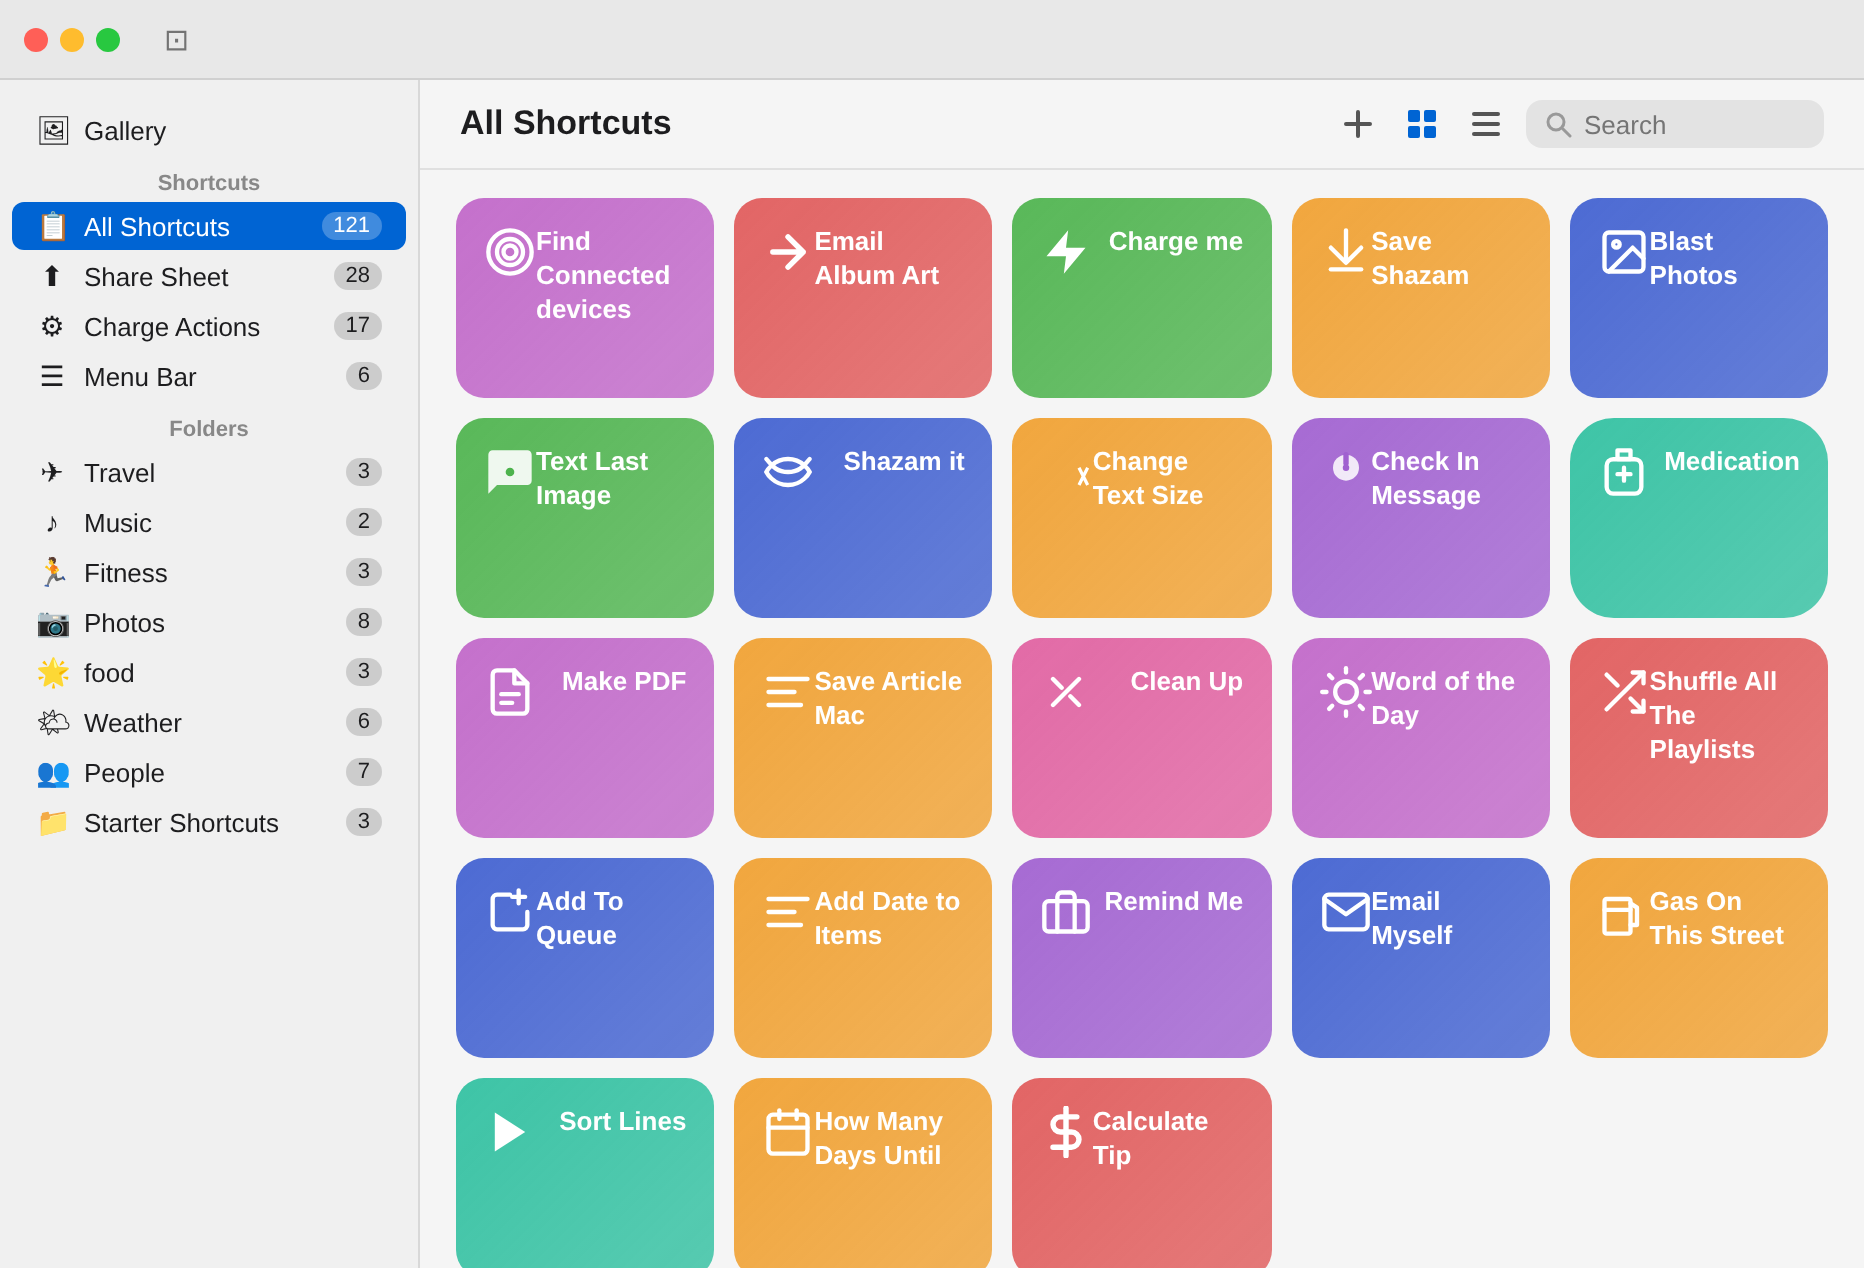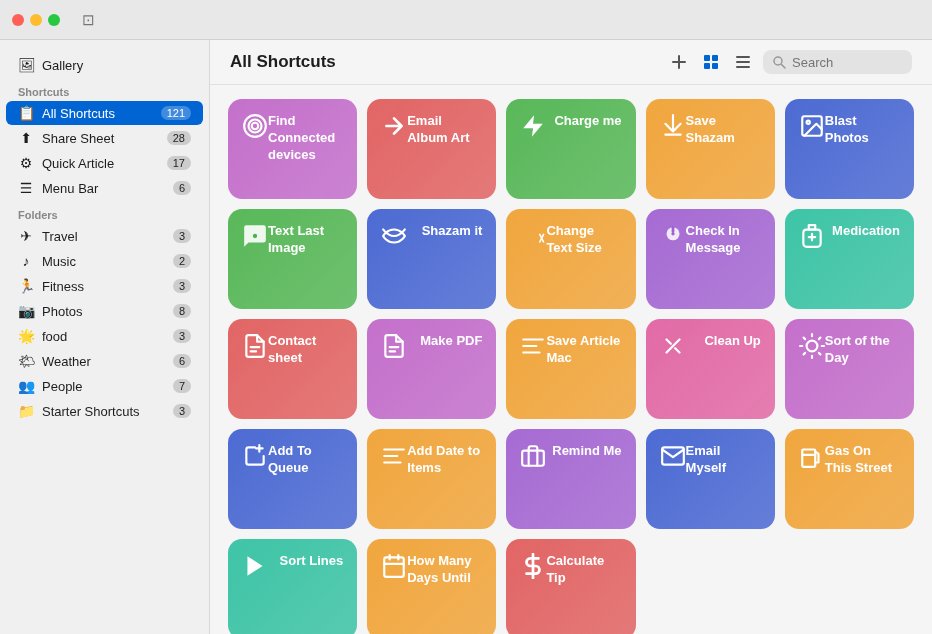--- a/index.html
+++ b/index.html
@@ -81,20 +81,21 @@
       padding: 1px 6px;
       font-size: 11px;
     }
     .sidebar-item.active .badge { background: rgba(255,255,255,0.25); color: white; }
     .sidebar-section-header {
       font-size: 11px;
       font-weight: 600;
       color: #888;
       padding: 8px 18px 2px;
       text-transform: none;
+      text-align: center;
     }
 
     
     .content {
       flex: 1;
       display: flex;
       flex-direction: column;
       overflow: hidden;
       background: #f5f5f5;
     }
@@ -210,21 +211,21 @@
       <span class="label">All Shortcuts</span>
       <span class="badge">121</span>
     </div>
     <div class="sidebar-item">
       <span class="icon">⬆</span>
       <span class="label">Share Sheet</span>
       <span class="badge">28</span>
     </div>
     <div class="sidebar-item">
       <span class="icon">⚙</span>
-      <span class="label">Quick Article</span>
+      <span class="label">Charge Actions</span>
       <span class="badge">17</span>
     </div>
     <div class="sidebar-item">
       <span class="icon">☰</span>
       <span class="label">Menu Bar</span>
       <span class="badge">6</span>
     </div>
 
     <div class="sidebar-section-header">Folders</div>
     <div class="sidebar-item">
@@ -362,36 +363,27 @@
             <div class="card-label">Change Text Size</div>
           </div>
           <div class="shortcut-card" style="background: linear-gradient(135deg, rgba(160, 96, 208, 0.933), rgba(160, 96, 208, 0.8));">
             <div class="card-icon"><svg viewBox="0 0 24 24" fill="white" width="26" height="26">
                 <circle cx="12" cy="10" r="6" opacity="0.85"></circle>
                 <path d="M12 4v4" stroke="#a060d0" stroke-width="2.5" stroke-linecap="round"></path>
                 <circle cx="12" cy="10" r="1.5" fill="#a060d0"></circle>
               </svg></div>
             <div class="card-label">Check In Message</div>
           </div>
-          <div class="shortcut-card" style="background: linear-gradient(135deg, rgba(48, 192, 160, 0.933), rgba(48, 192, 160, 0.8));">
+          <div class="shortcut-card" style="background: linear-gradient(135deg, rgba(48, 192, 160, 0.933), rgba(48, 192, 160, 0.8)); border-radius: 22px;">
             <div class="card-icon"><svg viewBox="0 0 24 24" fill="none" stroke="white" stroke-width="2" stroke-linecap="round" stroke-linejoin="round" width="26" height="26">
                 <path d="M17 6.1H7C5.3 6.1 4 7.4 4 9.1v9.8C4 20.6 5.3 22 7 22h10c1.7 0 3-1.4 3-3.1V9.1c0-1.7-1.3-3-3-3z"></path>
                 <path d="M15 2H9v4h6V2z"></path>
                 <path d="M9 13h6M12 10v6"></path>
               </svg></div>
             <div class="card-label">Medication</div>
-          </div>
-          <div class="shortcut-card" style="background: linear-gradient(135deg, rgba(224, 90, 90, 0.933), rgba(224, 90, 90, 0.8));">
-            <div class="card-icon"><svg viewBox="0 0 24 24" fill="none" stroke="white" stroke-width="2" stroke-linecap="round" stroke-linejoin="round" width="26" height="26">
-                <path d="M14 2H6a2 2 0 0 0-2 2v16a2 2 0 0 0 2 2h12a2 2 0 0 0 2-2V8z"></path>
-                <polyline points="14 2 14 8 20 8"></polyline>
-                <line x1="8" y1="13" x2="16" y2="13"></line>
-                <line x1="8" y1="17" x2="13" y2="17"></line>
-              </svg></div>
-            <div class="card-label">Contact sheet</div>
           </div>
           <div class="shortcut-card" style="background: linear-gradient(135deg, rgba(192, 102, 200, 0.933), rgba(192, 102, 200, 0.8));">
             <div class="card-icon"><svg viewBox="0 0 24 24" fill="none" stroke="white" stroke-width="2" stroke-linecap="round" stroke-linejoin="round" width="26" height="26">
                 <path d="M14 2H6a2 2 0 0 0-2 2v16a2 2 0 0 0 2 2h12a2 2 0 0 0 2-2V8z"></path>
                 <polyline points="14 2 14 8 20 8"></polyline>
                 <line x1="8" y1="13" x2="16" y2="13"></line>
                 <line x1="8" y1="17" x2="13" y2="17"></line>
               </svg></div>
             <div class="card-label">Make PDF</div>
           </div>
@@ -415,21 +407,31 @@
                 <circle cx="12" cy="12" r="5"></circle>
                 <line x1="12" y1="1" x2="12" y2="3"></line>
                 <line x1="12" y1="21" x2="12" y2="23"></line>
                 <line x1="4.22" y1="4.22" x2="5.64" y2="5.64"></line>
                 <line x1="18.36" y1="18.36" x2="19.78" y2="19.78"></line>
                 <line x1="1" y1="12" x2="3" y2="12"></line>
                 <line x1="21" y1="12" x2="23" y2="12"></line>
                 <line x1="4.22" y1="19.78" x2="5.64" y2="18.36"></line>
                 <line x1="18.36" y1="5.64" x2="19.78" y2="4.22"></line>
               </svg></div>
-            <div class="card-label">Sort of the Day</div>
+            <div class="card-label">Word of the Day</div>
+          </div>
+          <div class="shortcut-card" style="background: linear-gradient(135deg, rgba(224, 90, 90, 0.933), rgba(224, 90, 90, 0.8));">
+            <div class="card-icon"><svg viewBox="0 0 24 24" fill="none" stroke="white" stroke-width="2" stroke-linecap="round" stroke-linejoin="round" width="26" height="26">
+                <polyline points="16 3 21 3 21 8"></polyline>
+                <line x1="4" y1="20" x2="21" y2="3"></line>
+                <polyline points="21 16 21 21 16 21"></polyline>
+                <line x1="15" y1="15" x2="21" y2="21"></line>
+                <line x1="4" y1="4" x2="9" y2="9"></line>
+              </svg></div>
+            <div class="card-label">Shuffle All The Playlists</div>
           </div>
           <div class="shortcut-card" style="background: linear-gradient(135deg, rgba(64, 96, 208, 0.933), rgba(64, 96, 208, 0.8));">
             <div class="card-icon"><svg viewBox="0 0 24 24" fill="none" stroke="white" stroke-width="2" stroke-linecap="round" stroke-linejoin="round" width="26" height="26">
                 <path d="M20 12v6a2 2 0 0 1-2 2H6a2 2 0 0 1-2-2V6a2 2 0 0 1 2-2h6"></path>
                 <path d="M16 2v6M13 5h6"></path>
               </svg></div>
             <div class="card-label">Add To Queue</div>
           </div>
           <div class="shortcut-card" style="background: linear-gradient(135deg, rgba(240, 160, 48, 0.933), rgba(240, 160, 48, 0.8));">
             <div class="card-icon"><svg viewBox="0 0 24 24" fill="none" stroke="white" stroke-width="2" stroke-linecap="round" stroke-linejoin="round" width="26" height="26">

